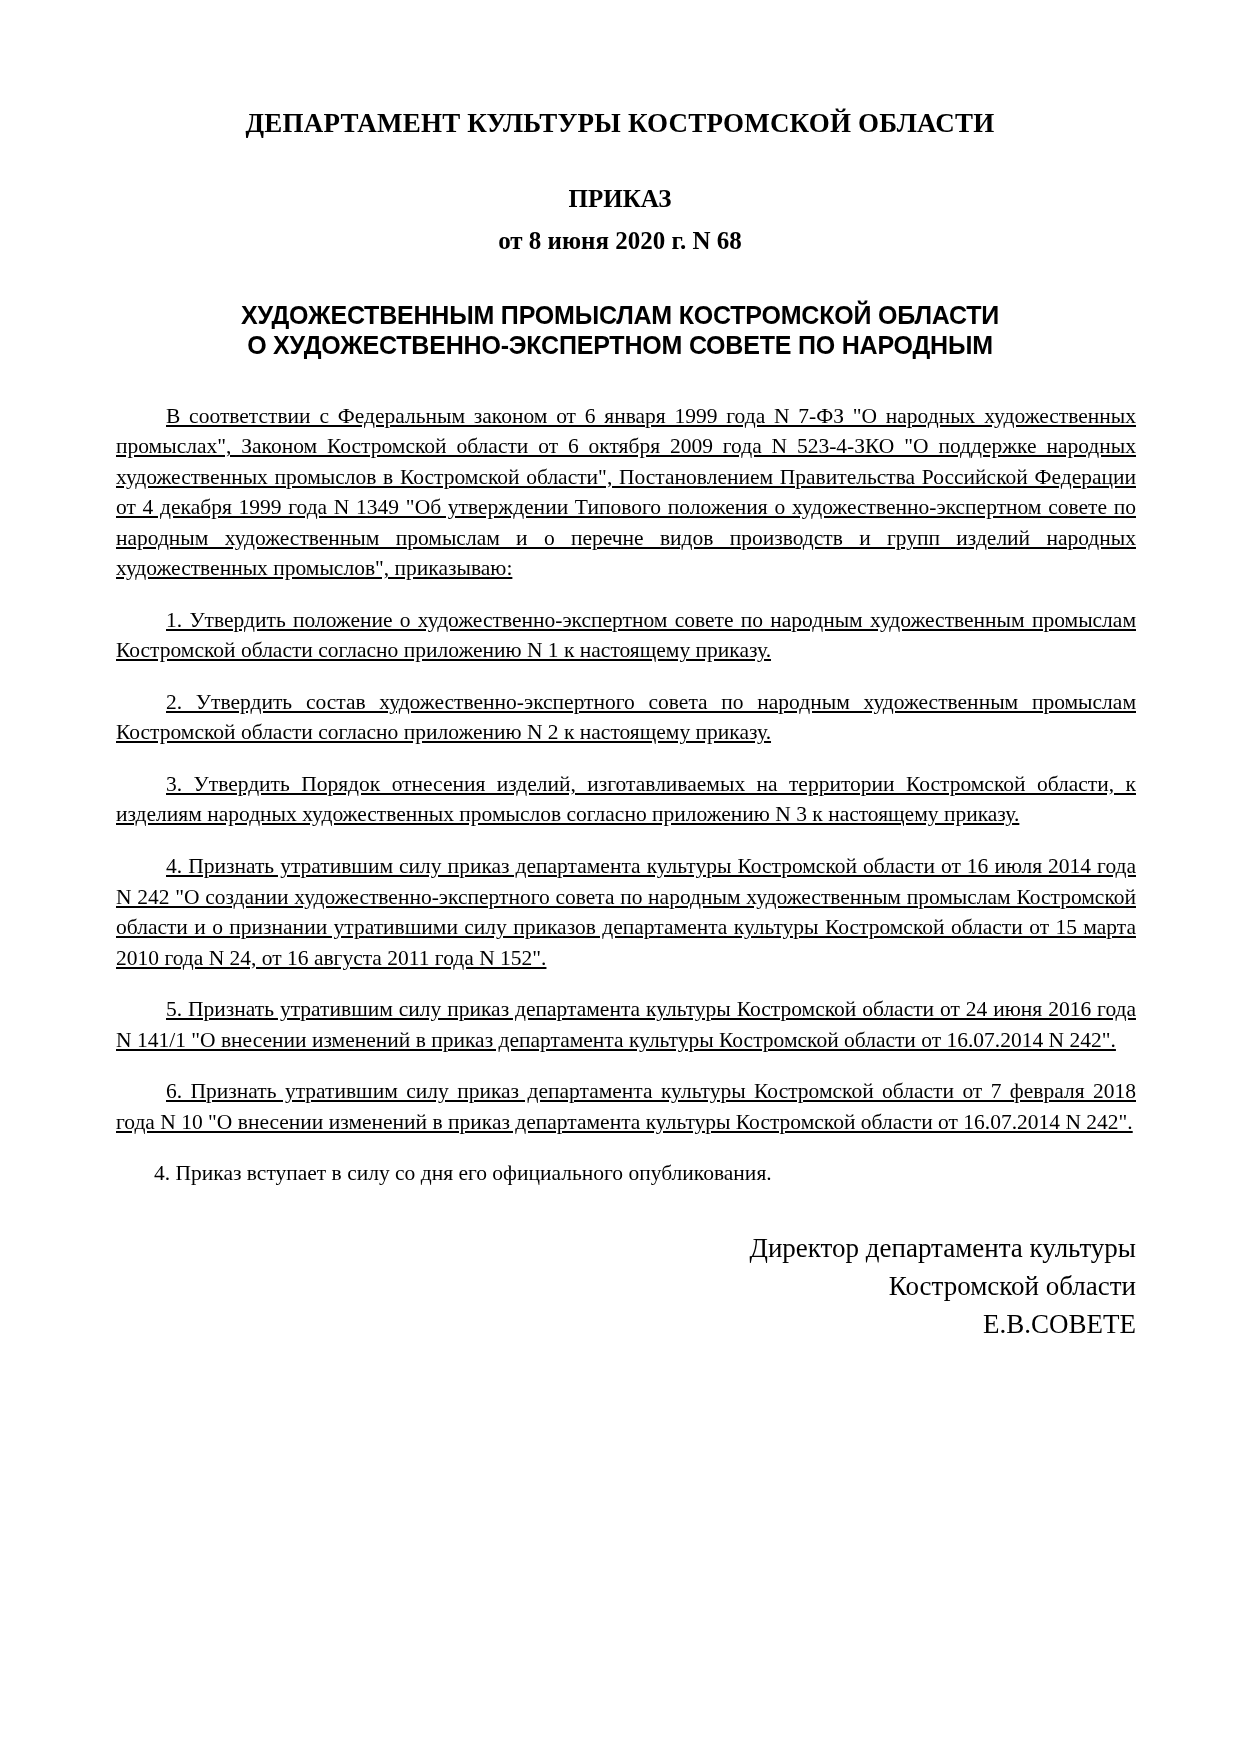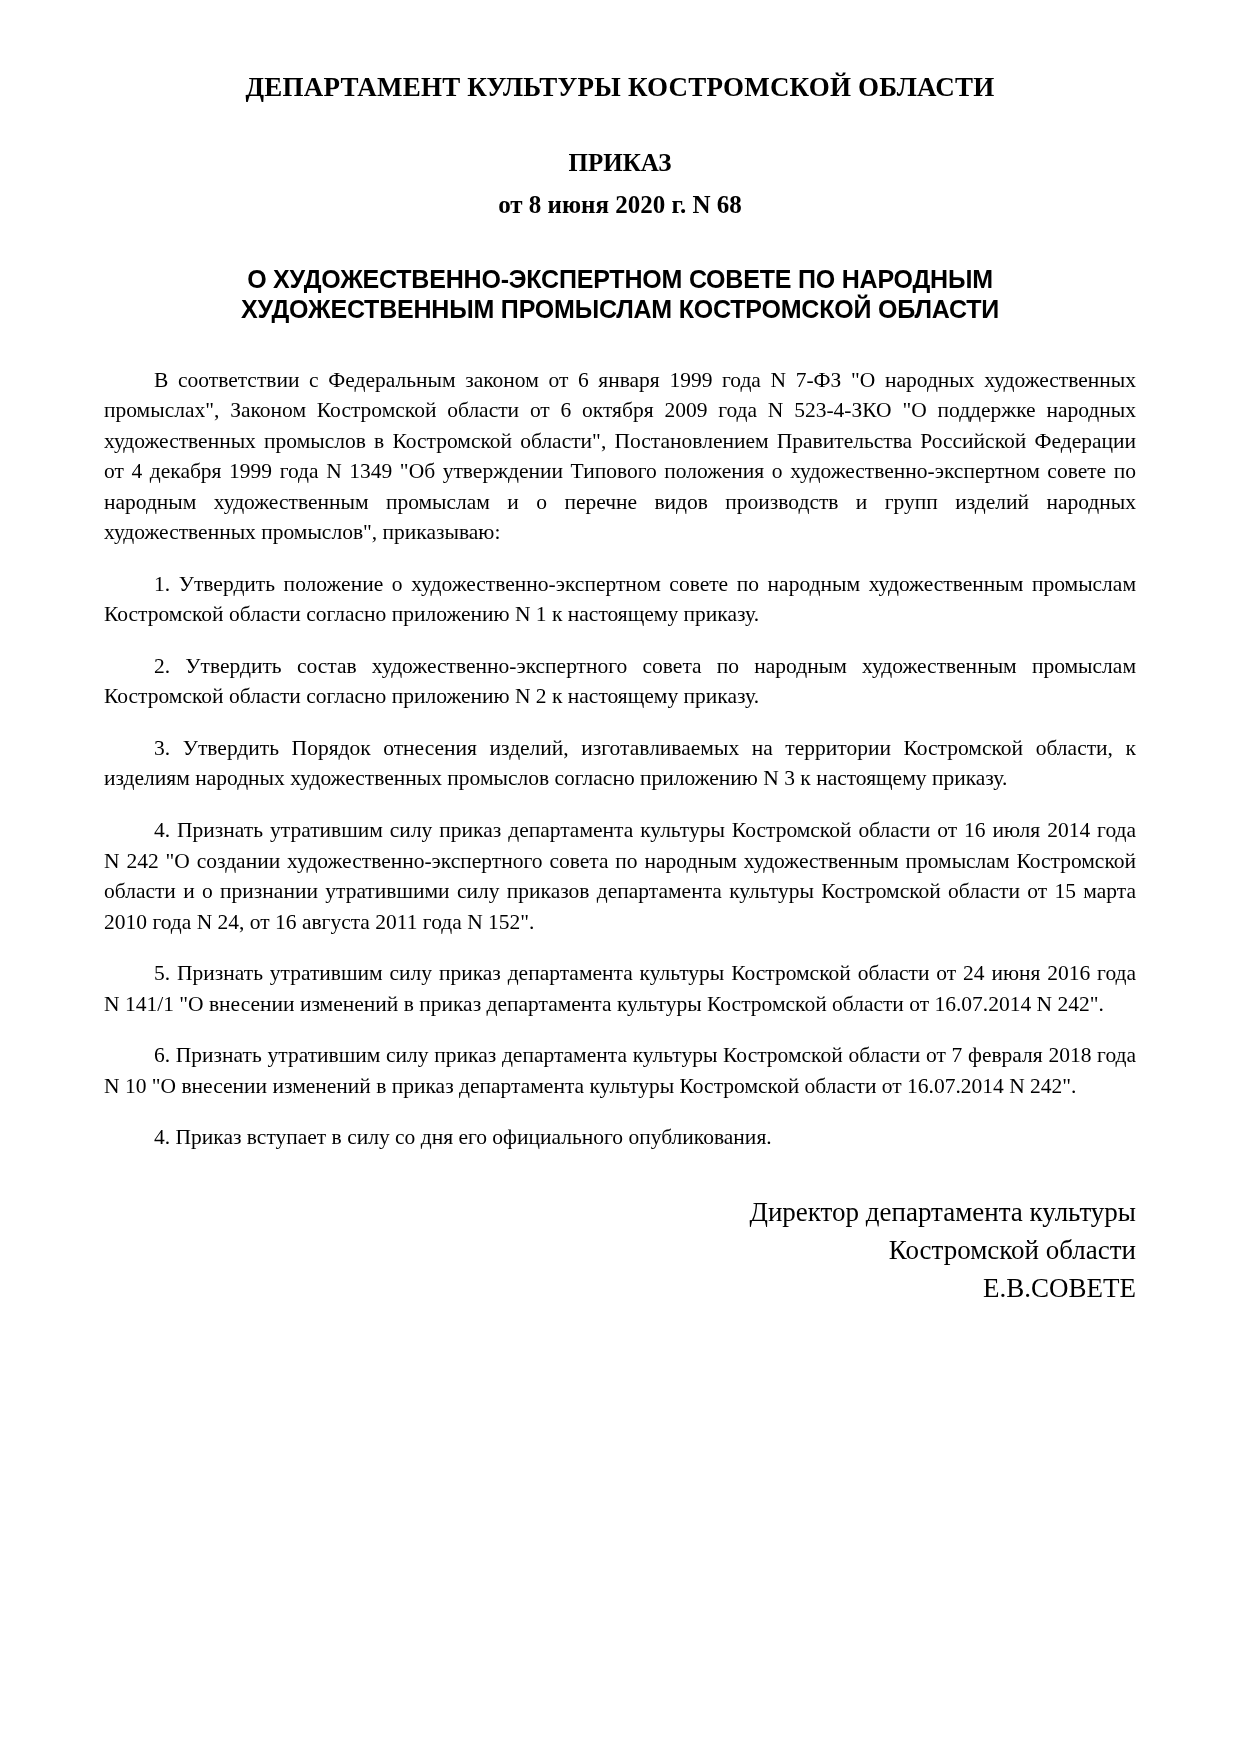--- a/index.html
+++ b/index.html
@@ -12,21 +12,21 @@
     width: 1240px;
     height: 1754px;
     font-family: "Liberation Serif", "DejaVu Serif", serif;
     color: #000000;
     -webkit-font-smoothing: antialiased;
   }
   .page {
     box-sizing: border-box;
     width: 1240px;
     height: 1754px;
-    padding: 72px 104px 40px 104px;
+    padding: 108px 104px 40px 104px;
     position: relative;
   }
 
   
   .org-title {
     text-align: center;
     font-family: "Liberation Serif", "DejaVu Serif", serif;
     font-weight: bold;
     font-size: 27px;
     letter-spacing: 0.2px;
@@ -63,24 +63,25 @@
     white-space: nowrap;
   }
 
   
   .body-block {
     font-family: "Liberation Serif", "DejaVu Serif", serif;
     font-size: 21.5px;
     line-height: 1.42;
   }
   p.para {
-    margin: 0 0 21px 0;
+    margin: 0 0 21px 12px;
     text-align: justify;
     text-indent: 50px;
     text-justify: inter-word;
+    text-decoration: underline;
   }
   p.para-noindentjust {
     margin: 0 0 21px 0;
     text-align: left;
     text-indent: 50px;
   }
 
   
   .signature {
     margin-top: 40px;
@@ -98,22 +99,22 @@
 
 <div class="page">
 
   <h1 class="org-title">ДЕПАРТАМЕНТ КУЛЬТУРЫ КОСТРОМСКОЙ ОБЛАСТИ</h1>
 
   <div class="doc-kind">ПРИКАЗ</div>
 
   <div class="doc-date">от 8 июня 2020 г. N 68</div>
 
   <h2 class="doc-subject">
+    <span class="sub-line">ХУДОЖЕСТВЕННЫМ ПРОМЫСЛАМ КОСТРОМСКОЙ ОБЛАСТИ</span>
     <span class="sub-line">О ХУДОЖЕСТВЕННО-ЭКСПЕРТНОМ СОВЕТЕ ПО НАРОДНЫМ</span>
-    <span class="sub-line">ХУДОЖЕСТВЕННЫМ ПРОМЫСЛАМ КОСТРОМСКОЙ ОБЛАСТИ</span>
   </h2>
 
   <div class="body-block">
 
     <p class="para">В соответствии с Федеральным законом от 6 января 1999 года N 7-ФЗ "О народных художественных промыслах", Законом Костромской области от 6 октября 2009 года N 523-4-ЗКО "О поддержке народных художественных промыслов в Костромской области", Постановлением Правительства Российской Федерации от 4 декабря 1999 года N 1349 "Об утверждении Типового положения о художественно-экспертном совете по народным художественным промыслам и о перечне видов производств и групп изделий народных художественных промыслов", приказываю:</p>
 
     <p class="para">1. Утвердить положение о художественно-экспертном совете по народным художественным промыслам Костромской области согласно приложению N 1 к настоящему приказу.</p>
 
     <p class="para">2. Утвердить состав художественно-экспертного совета по народным художественным промыслам Костромской области согласно приложению N 2 к настоящему приказу.</p>
 

